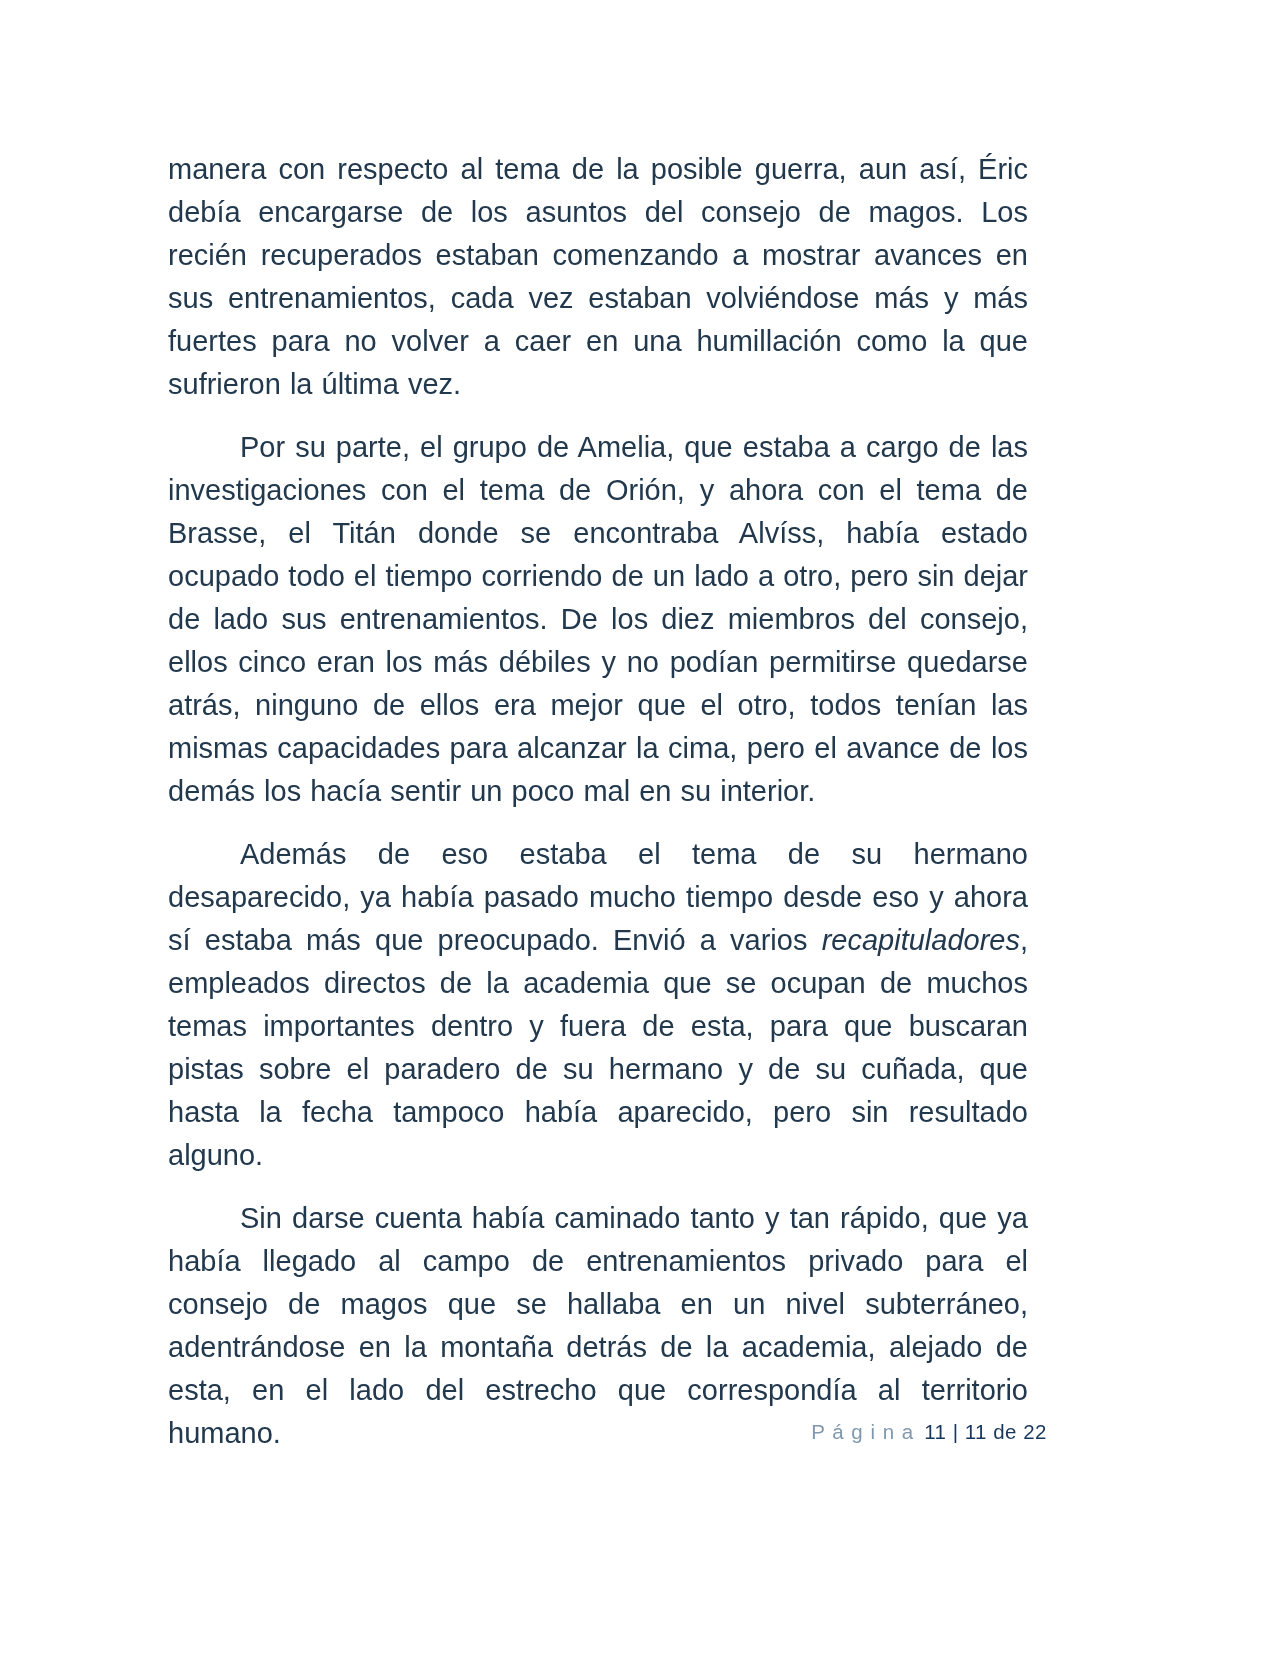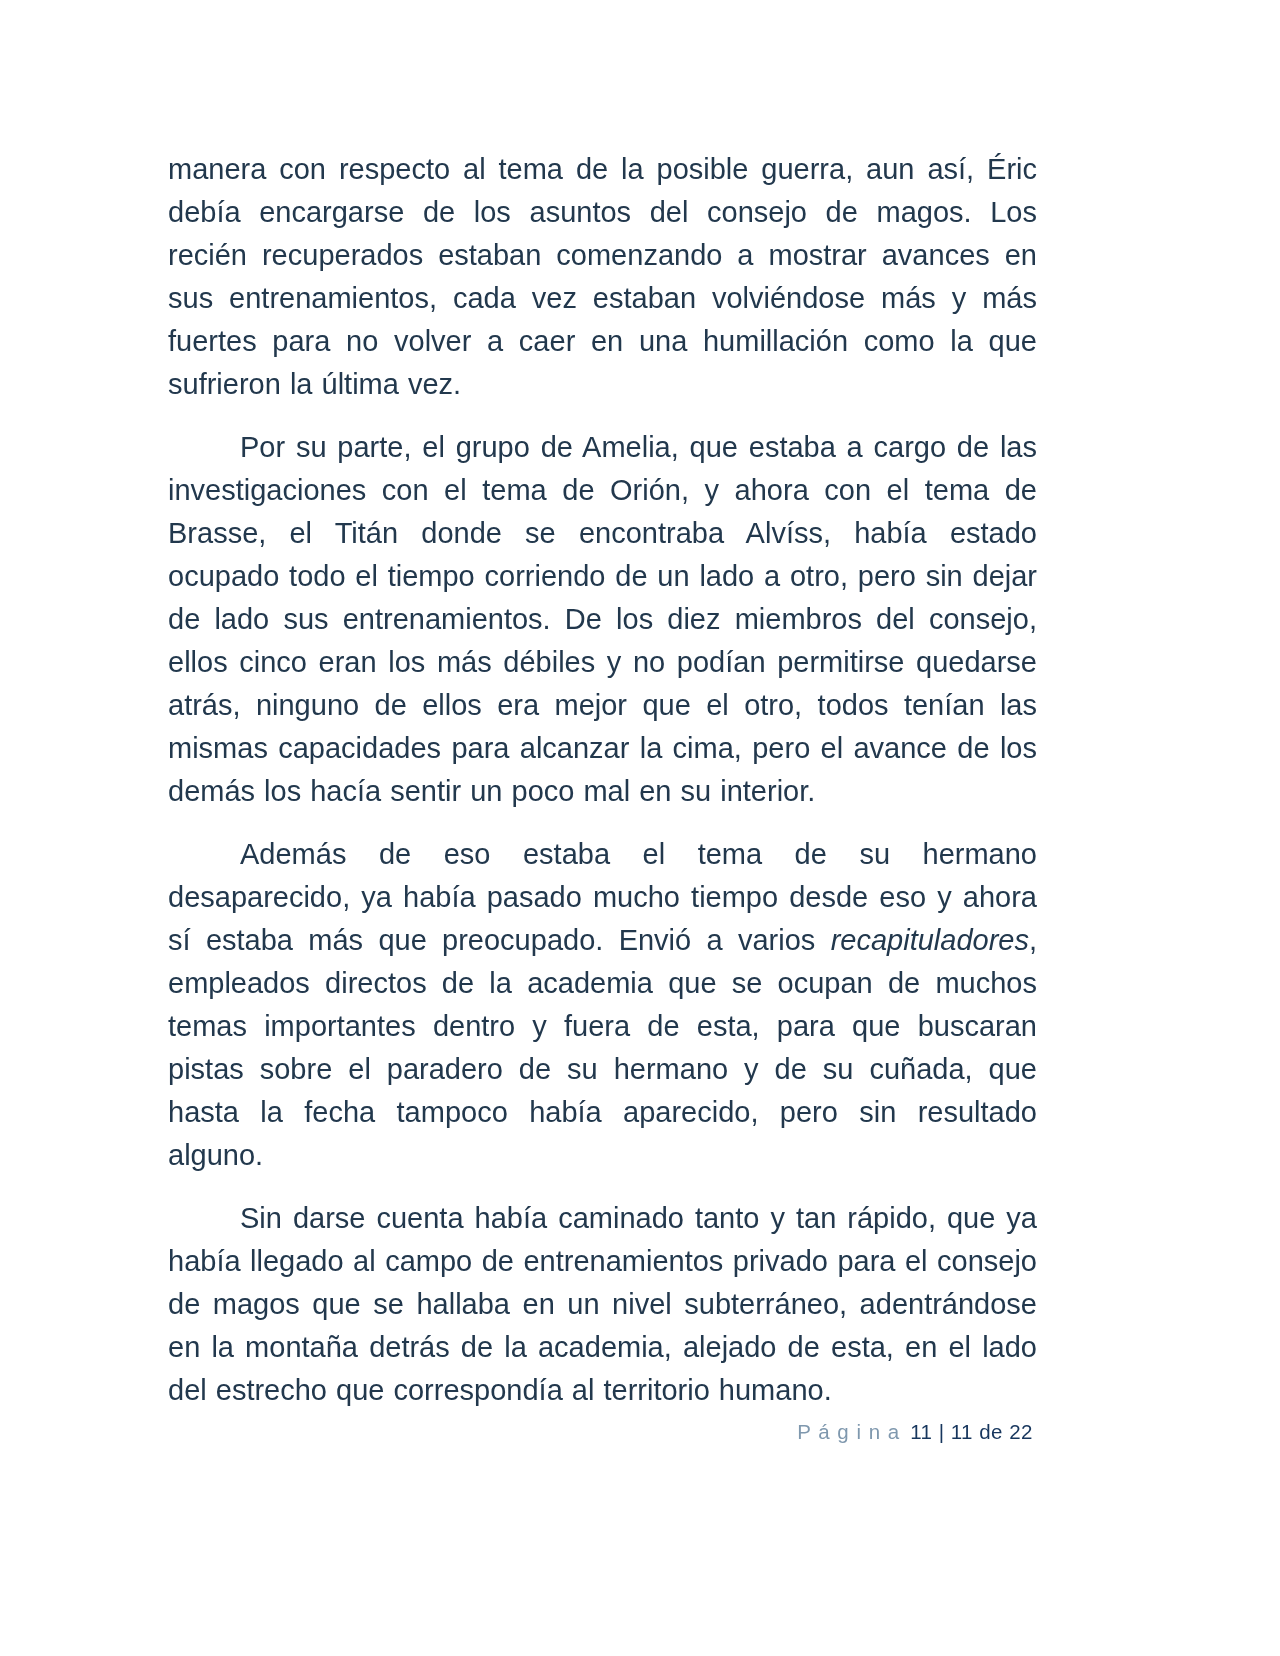--- a/index.html
+++ b/index.html
@@ -21,31 +21,31 @@
     position: absolute;
     left: 168px;
     top: 148px;
     width: 872px;
   }
   .para {
     font-size: 29px;
     line-height: 43px;
     text-align: justify;
     text-justify: inter-word;
-    margin: 0 3px 20px 0;
+    margin: 0 12px 20px 0;
     word-spacing: 1px;
   }
   .para.indent {
     text-indent: 72px;
   }
   .para em {
   }
   .footer {
     position: absolute;
-    right: 247px;
+    right: 233px;
     top: 1420px;
     font-size: 20.5px;
     white-space: nowrap;
   }
   .footer .footer-label {
     color: #7f98ae;
     letter-spacing: 1px;
   }
   .footer .footer-num {
     color: #17365d;

